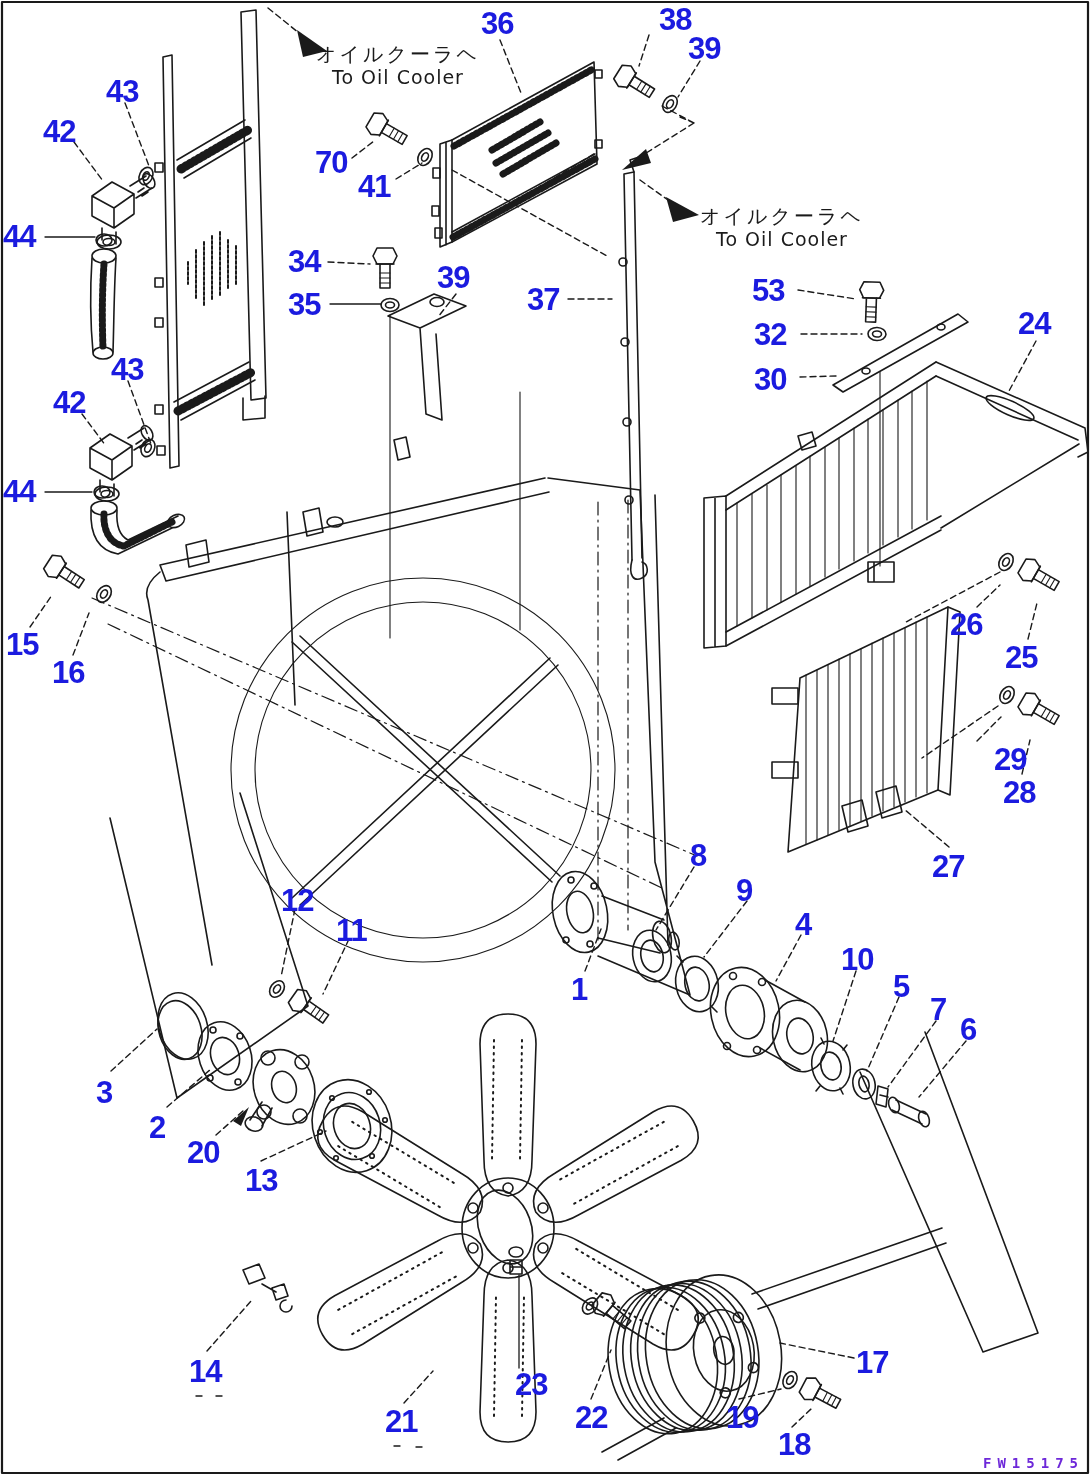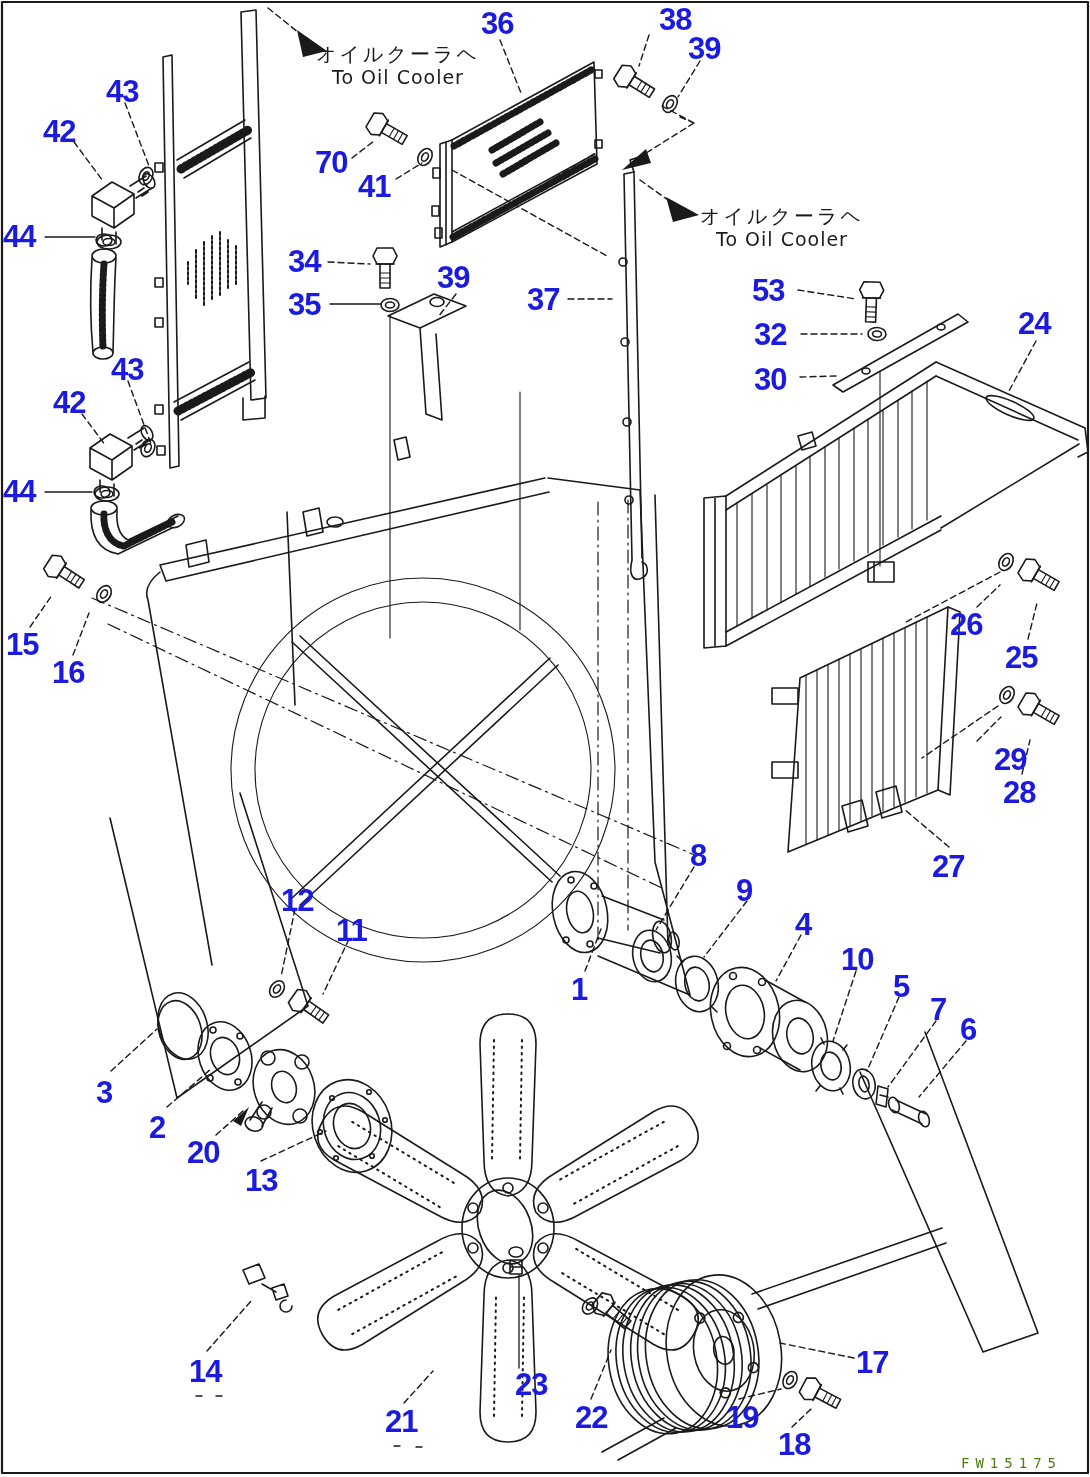--- a/index.html
+++ b/index.html
@@ -16,22 +16,22 @@
   svg .dd{stroke-dasharray:13,5,2,5;stroke-width:1.2;}
   svg .dots{stroke-dasharray:1.5,5;stroke-width:2;}
   svg .thin{stroke-width:1.1;}
   .callout{position:absolute;font-weight:700;font-size:31px;line-height:1;letter-spacing:-1px;
            color:var(--callout-color);font-family:"Liberation Sans",sans-serif;}
   .note{position:absolute;width:200px;color:var(--ink);text-align:center;line-height:1.2;}
   .note .jp{font-size:20px;letter-spacing:3px;font-family:"DejaVu Sans",sans-serif;}
   .note .en{font-size:19px;letter-spacing:1px;font-family:"DejaVu Sans",sans-serif;}
   .note1{left:298px;top:42px;}
   .note2{left:682px;top:204px;}
-  .drawing-code{position:absolute;right:28px;bottom:6px;font-size:14px;font-weight:400;
-                letter-spacing:6px;color:#4d7c0f;font-family:"DejaVu Sans Mono",monospace;}
+  .drawing-code{position:absolute;right:6px;bottom:6px;font-size:14px;font-weight:700;
+                letter-spacing:6px;color:#6d28d9;font-family:"DejaVu Sans Mono",monospace;}
 </style>
 </head>
 <body>
 
 <div class="page">
 
 <svg width="1090" height="1477" viewBox="0 0 1090 1477">
 
   <defs>
     <g id="bolt">

